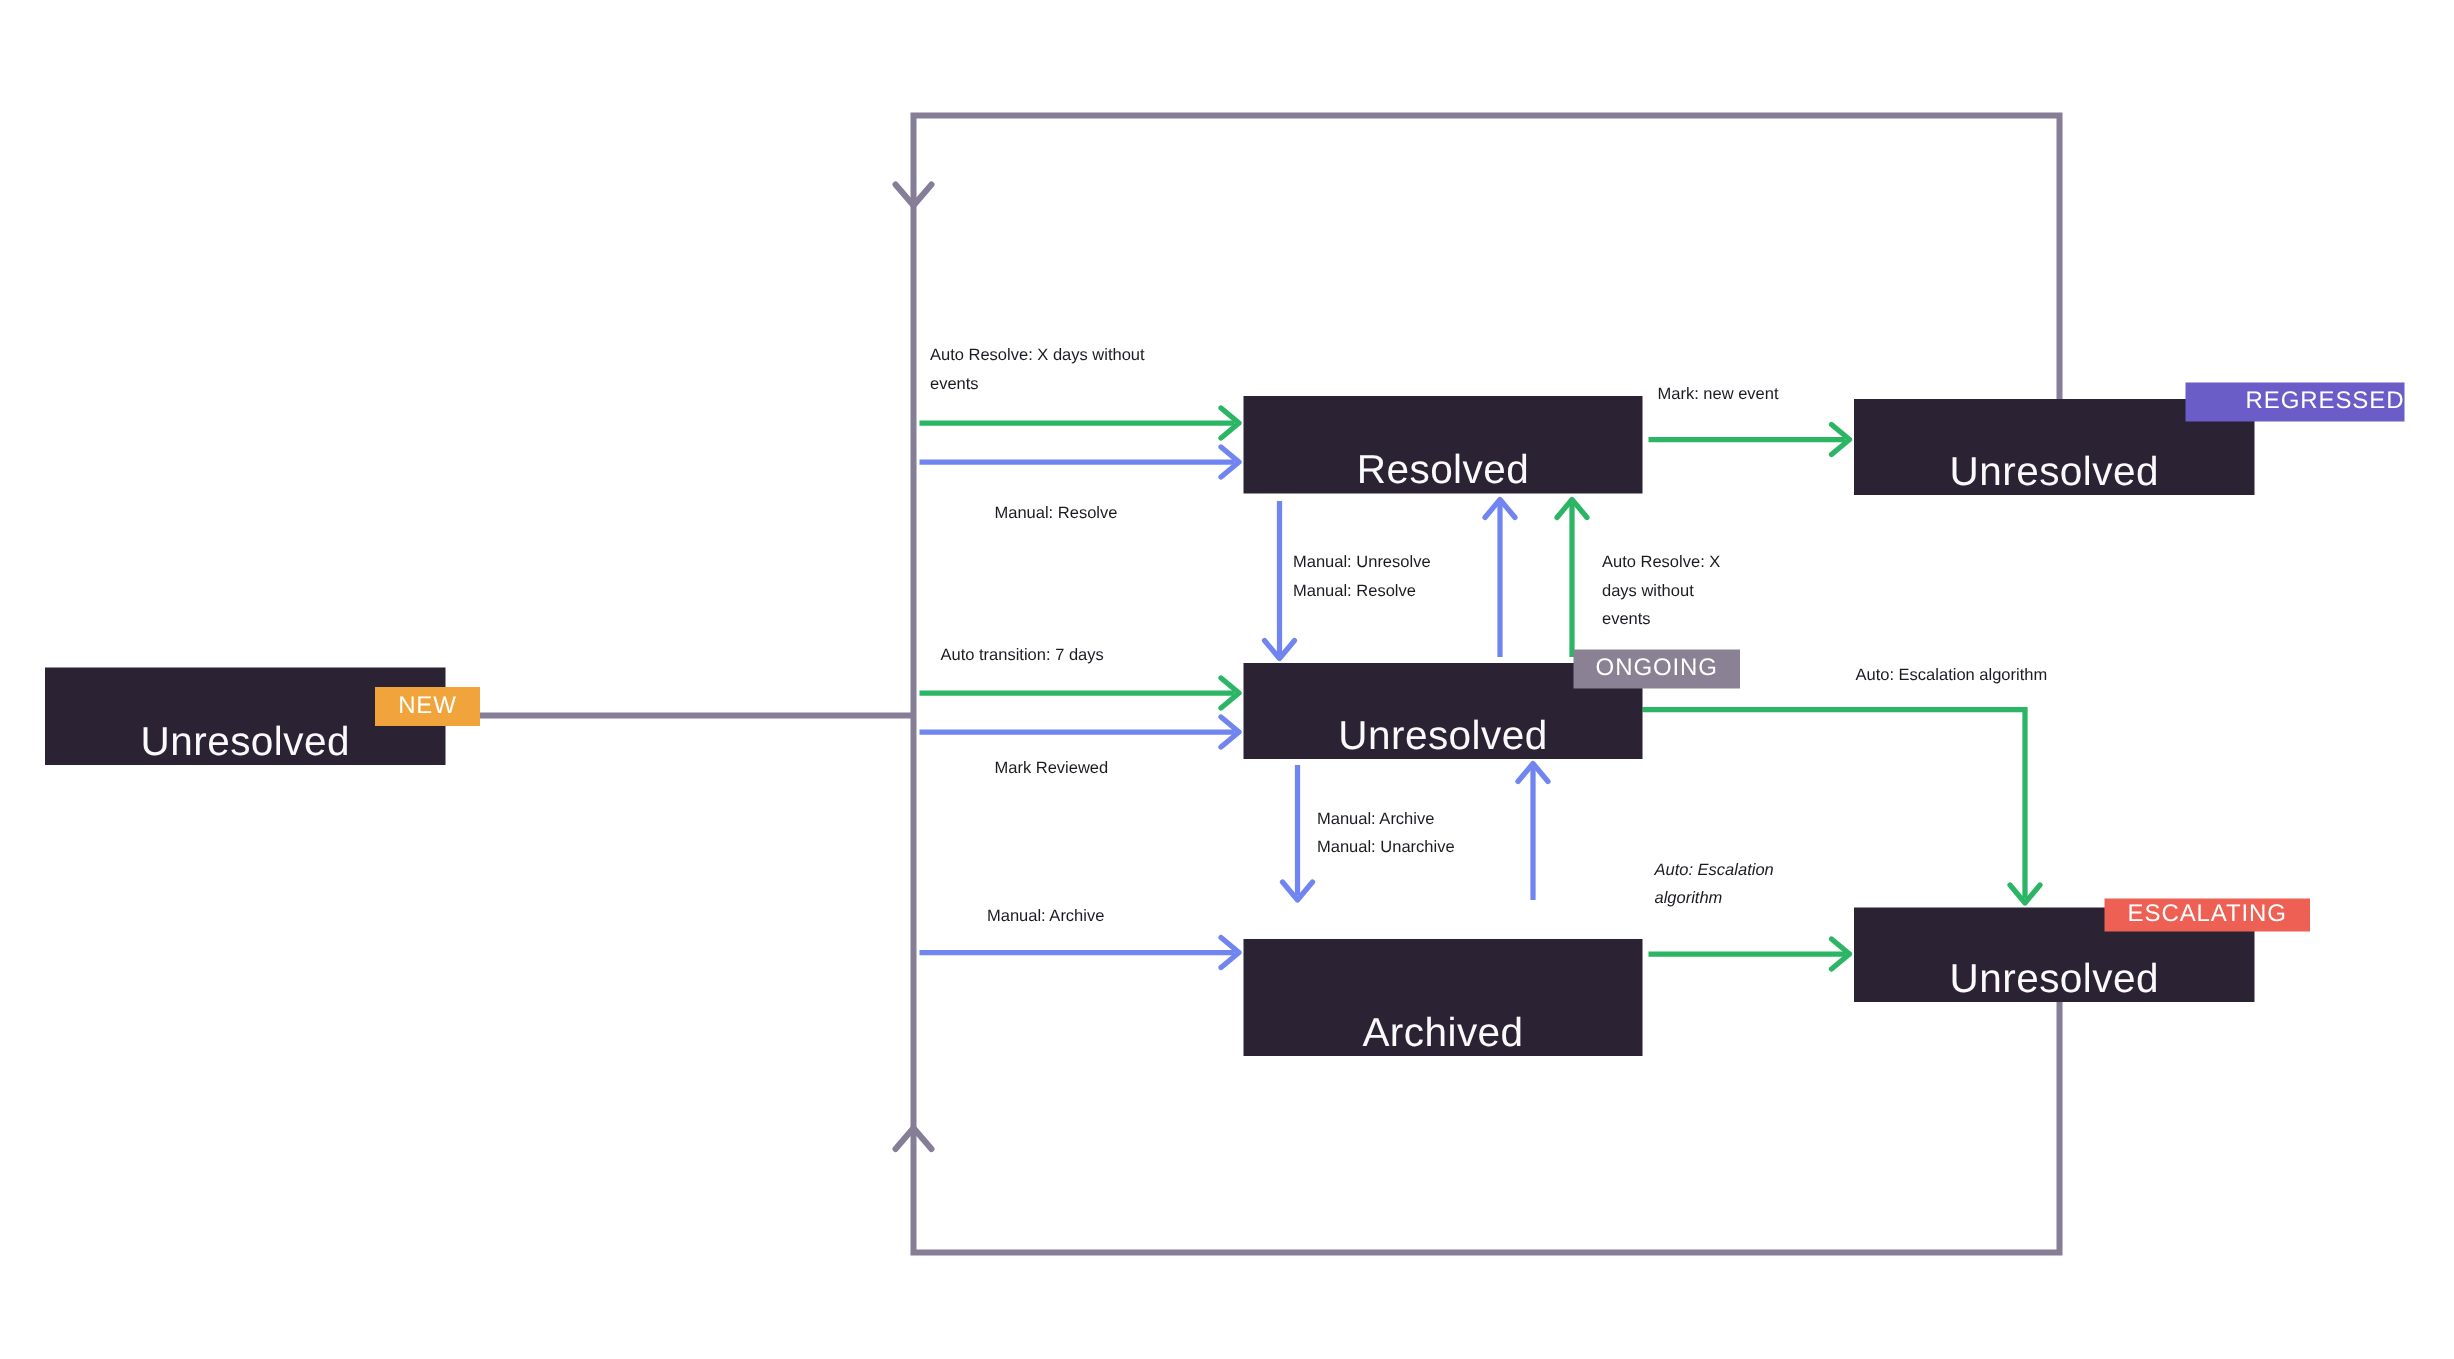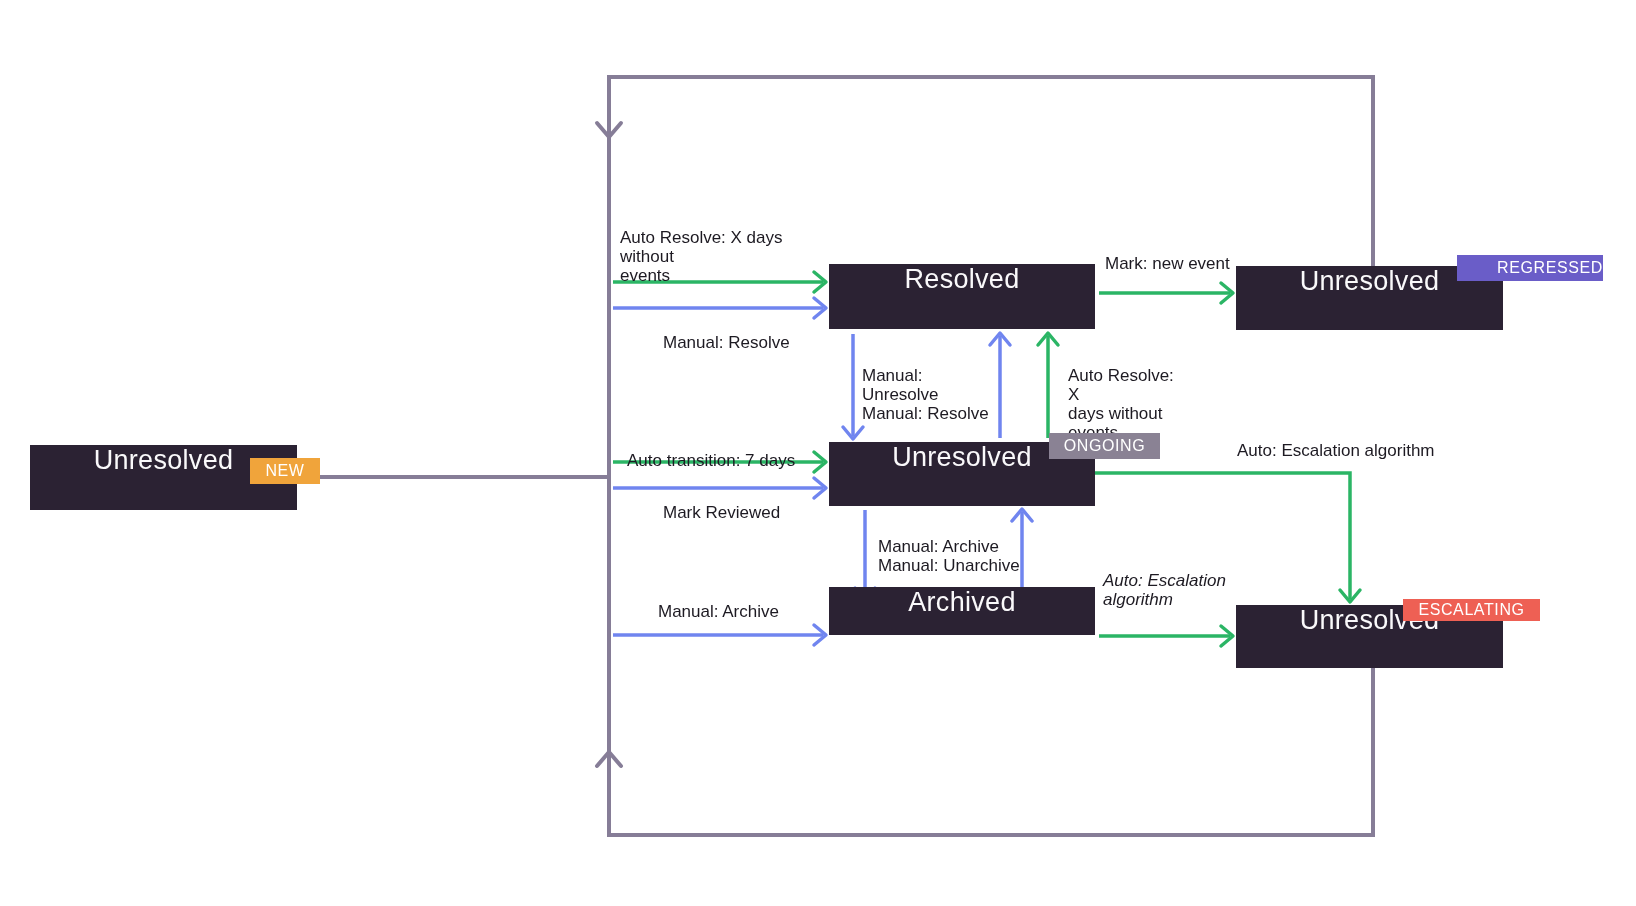--- a/index.html
+++ b/index.html
@@ -7,29 +7,29 @@
     --loop-purple:#867D97; --badge-new:#F0A43B; --badge-regressed:#6A5DC8;
     --badge-ongoing:#8A8294; --badge-escalating:#EE6054; --label-text:#1D1A22; --background:#FFFFFF;
   }
   *{box-sizing:border-box;margin:0;padding:0;}
   html,body{background:var(--background);}
   body{font-family:"Liberation Sans","DejaVu Sans",sans-serif;}
   .canvas{position:relative;width:1636px;height:906px;background:var(--background);overflow:hidden;}
   .canvas svg{position:absolute;left:0;top:0;}
   .state-box{
     position:absolute;background:var(--state-box);color:var(--state-text);
-    display:flex;align-items:flex-start;justify-content:center;
+    display:flex;align-items:flex-end;justify-content:center;
     font-size:27px;font-weight:500;letter-spacing:.3px;z-index:2;
   }
   .badge{
     position:absolute;color:#FFFFFF;font-size:16px;font-weight:500;letter-spacing:.6px;
     display:flex;align-items:center;justify-content:center;z-index:3;white-space:nowrap;
   }
   .tlabel{
-    position:absolute;color:var(--label-text);font-size:17px;line-height:19px;font-weight:500;
+    position:absolute;color:var(--label-text);font-size:11px;line-height:19px;font-weight:500;
     white-space:pre-line;z-index:1;
   }
   .tl-center{text-align:left;}
 </style>
 </head>
 <body>
 
 <div class="canvas">
 
   <svg width="1636" height="906" viewBox="0 0 1636 906">
@@ -74,42 +74,42 @@
   </div>
   <div class="state-box" style="left:829px;top:264px;width:266px;height:65px;">
     <span>Resolved</span>
   </div>
   <div class="state-box" style="left:1236px;top:266px;width:267px;height:64px;">
     <span>Unresolved</span>
   </div>
   <div class="state-box" style="left:829px;top:442px;width:266px;height:64px;">
     <span>Unresolved</span>
   </div>
-  <div class="state-box" style="left:829px;top:587px;width:266px;height:48px;">
+  <div class="state-box" style="left:829px;top:626px;width:266px;height:78px;">
     <span>Archived</span>
   </div>
   <div class="state-box" style="left:1236px;top:605px;width:267px;height:63px;">
     <span>Unresolved</span>
   </div>
 
   <div class="badge" style="left:250px;top:458px;width:70px;height:26px;background:var(--badge-new);">NEW</div>
   <div class="badge" style="left:1457px;top:255px;width:146px;height:26px;background:var(--badge-regressed);padding-left:40px;">REGRESSED</div>
   <div class="badge" style="left:1049px;top:433px;width:111px;height:26px;background:var(--badge-ongoing);">ONGOING</div>
   <div class="badge" style="left:1403px;top:599px;width:137px;height:22px;background:var(--badge-escalating);">ESCALATING</div>
 
   <div class="tlabel" style="left:620px;top:228px;width:185px;">Auto Resolve: X days without
 events</div>
   <div class="tlabel" style="left:663px;top:333px;">Manual: Resolve</div>
   <div class="tlabel" style="left:1105px;top:254px;">Mark: new event</div>
   <div class="tlabel tl-center" style="left:862px;top:366px;width:140px;">Manual: Unresolve
 Manual: Resolve</div>
   <div class="tlabel" style="left:1068px;top:366px;width:120px;">Auto Resolve: X
 days without
 events</div>
-  <div class="tlabel" style="left:627px;top:428px;margin-top:23px;">Auto transition: 7 days</div>
+  <div class="tlabel" style="left:627px;top:428px;">Auto transition: 7 days</div>
   <div class="tlabel" style="left:663px;top:503px;">Mark Reviewed</div>
   <div class="tlabel" style="left:1237px;top:441px;">Auto: Escalation algorithm</div>
   <div class="tlabel" style="left:878px;top:537px;">Manual: Archive
 Manual: Unarchive</div>
   <div class="tlabel" style="left:658px;top:602px;">Manual: Archive</div>
   <div class="tlabel" style="left:1103px;top:571px;font-style:italic;">Auto: Escalation
 algorithm</div>
 
 </div>
 

